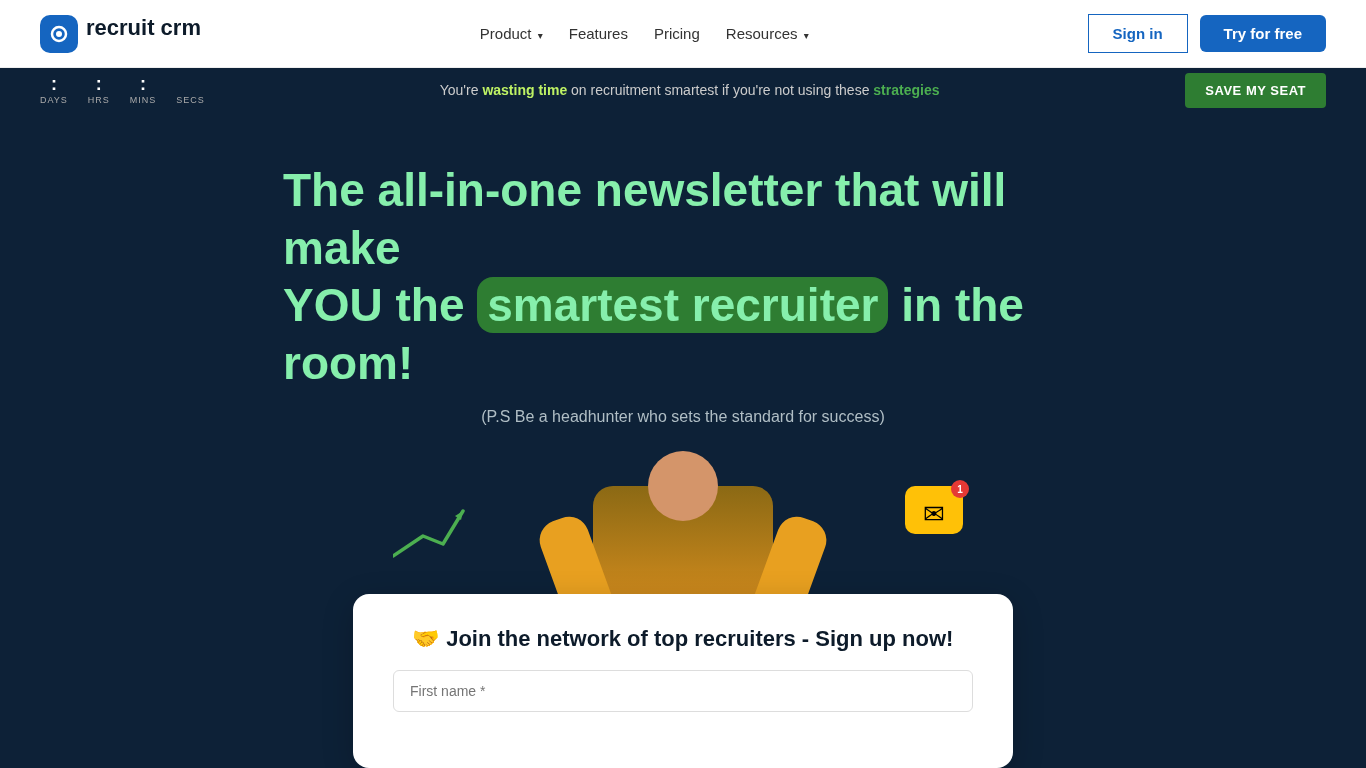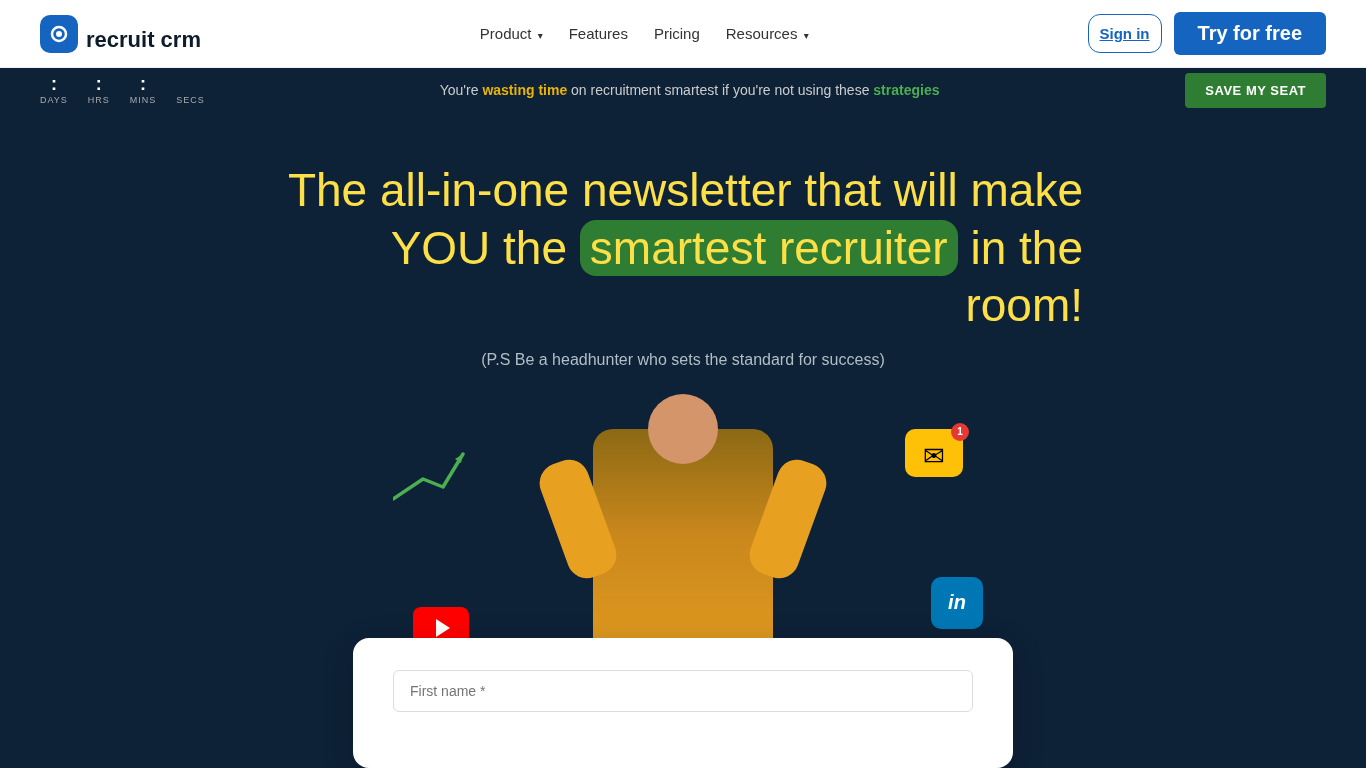--- a/index.html
+++ b/index.html
@@ -12,21 +12,21 @@
       justify-content: space-between;
       padding: 0 40px;
       height: 68px;
       background: #fff;
       border-bottom: 1px solid #eee;
       position: relative;
       z-index: 10;
     }
     .navbar-logo {
       display: flex;
-      align-items: flex-end;
+      align-items: flex-start;
       gap: 8px;
     }
     .logo-icon {
       width: 38px;
       height: 38px;
       background: #1565c0;
       border-radius: 10px;
       display: flex;
       align-items: center;
       justify-content: center;
@@ -57,34 +57,33 @@
     }
     .navbar-actions {
       display: flex;
       gap: 12px;
       align-items: center;
     }
     .btn-signin {
       border: 1.5px solid #1565c0;
       color: #1565c0;
       background: transparent;
-      padding: 10px 11px;
-      border-radius: 12px;
+      padding: 10px 24px;
+      border-radius: 0;
       font-size: 15px;
       font-weight: 600;
       cursor: pointer;
-      text-decoration: underline;
     }
     .btn-tryfree {
       background: #1565c0;
       color: #fff;
       border: none;
       padding: 10px 24px;
       border-radius: 6px;
-      font-size: 20px;
+      font-size: 15px;
       font-weight: 600;
       cursor: pointer;
     }
 
     
     .timer-bar {
       background: #0d2137;
       display: flex;
       align-items: center;
       justify-content: space-between;
@@ -114,21 +113,21 @@
       letter-spacing: 1px;
       text-transform: uppercase;
     }
     .timer-message {
       flex: 1;
       text-align: center;
       color: #ccc;
       font-size: 14px;
     }
     .timer-message .wasting {
-      color: #eab308;
+      color: #bef264;
       font-weight: 600;
     }
     .timer-message .strategies {
       color: #4caf50;
       font-weight: 700;
     }
     .btn-save-seat {
       background: #2e7d32;
       color: #fff;
       border: none;
@@ -148,24 +147,24 @@
       background: #0d2137;
       min-height: 656px;
       display: flex;
       flex-direction: column;
       align-items: center;
       padding-top: 50px;
       position: relative;
       overflow: hidden;
     }
     .hero-title {
-      color: #fde047;
+      color: #86efac;
       font-size: 46px;
-      font-weight: 400;
-      text-align: right;
+      font-weight: 700;
+      text-align: left;
       line-height: 1.25;
       max-width: 800px;
       z-index: 2;
     }
     .hero-title .highlight {
       background: #2e7d32;
       padding: 2px 10px;
       border-radius: 16px;
     }
     .hero-subtitle {
@@ -455,18 +454,22 @@
       <div class="person-body">
         <div class="person-head"></div>
         <div class="person-arms-left"></div>
         <div class="person-arms-right"></div>
       </div>
     </div>
 
   </div>
 
   <div class="signup-card">
+    <div class="signup-card-title">
+      <span class="handshake">🤝</span>
+      <span>Join the network of top recruiters - Sign up now!</span>
+    </div>
     <div class="form-group">
       <input class="form-input" type="text" placeholder="First name *" style="">
     </div>
   </div>
 
 </section>
 
 </body></html>

